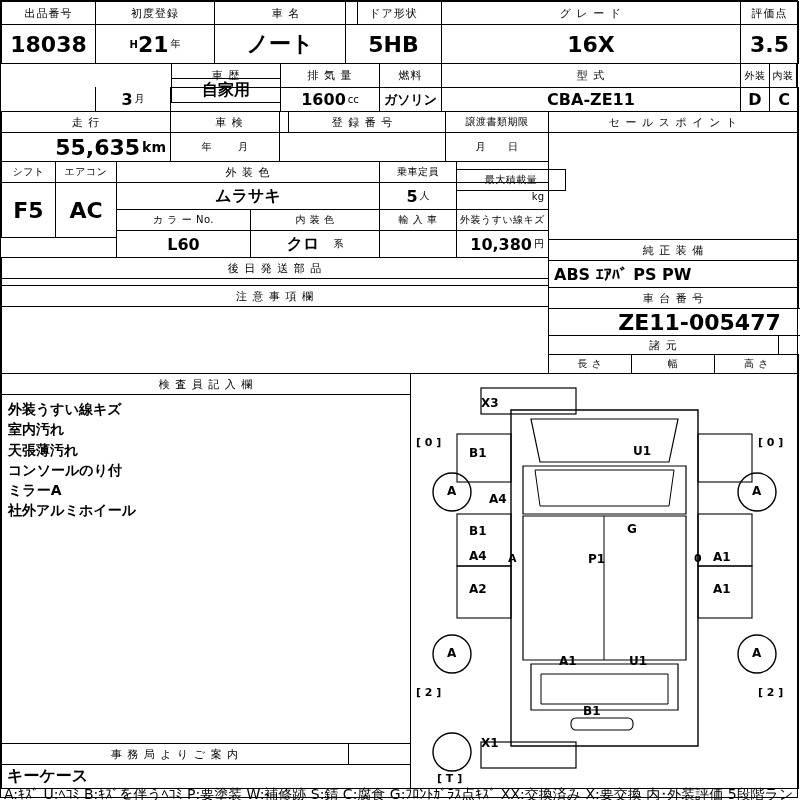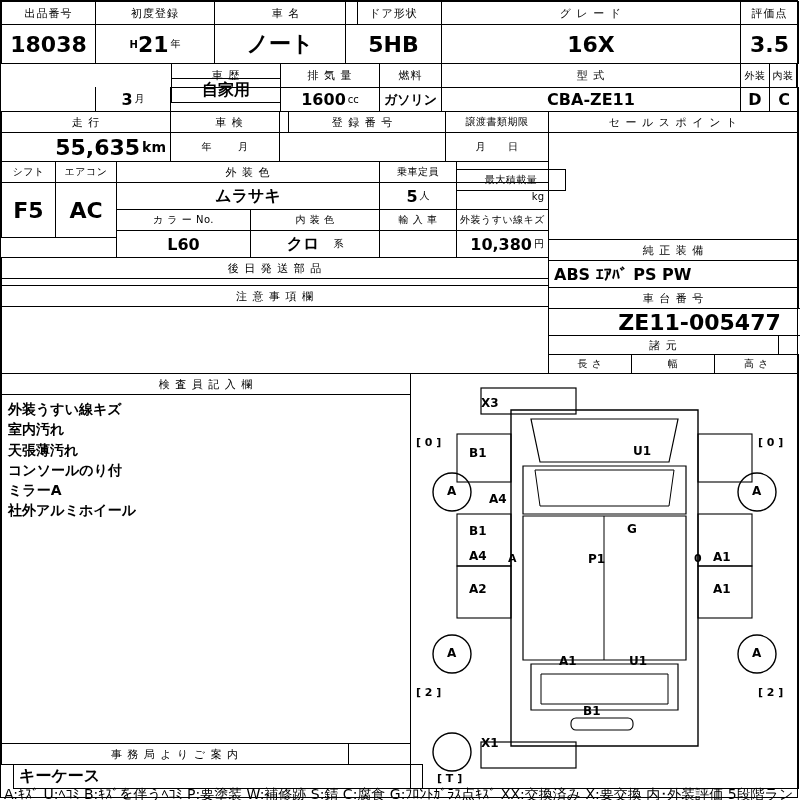--- a/index.html
+++ b/index.html
@@ -166,21 +166,21 @@
   <div class="cell notes" style="left:0;top:393px;width:410px;height:350px;">
     <div>外装うすい線キズ</div>
     <div>室内汚れ</div>
     <div>天張薄汚れ</div>
     <div>コンソールのり付</div>
     <div>ミラーA</div>
     <div>社外アルミホイール</div>
   </div>
 
   <div class="cell lbl" style="left:0;top:742px;width:348px;height:22px;">事 務 局 よ り ご 案 内</div>
-  <div class="cell val-m left" style="left:12px;top:763px;width:410px;height:25px;">キーケース</div>
+  <div class="cell val-m left" style="left:0;top:763px;width:410px;height:25px;">キーケース</div>
 
   <div class="diagram" style="left:409px;top:372px;width:389px;height:416px;">
     <svg width="387" height="414" viewBox="0 0 387 414">
 
       <path d="M100 36 L287 36 L287 372 L100 372 Z" fill="none" stroke="#000" stroke-width="1.4"></path>
 
       <rect x="70" y="14" width="95" height="26" fill="none" stroke="#000" stroke-width="1.2"></rect>
 
       <rect x="70" y="368" width="95" height="26" fill="none" stroke="#000" stroke-width="1.2"></rect>
 

